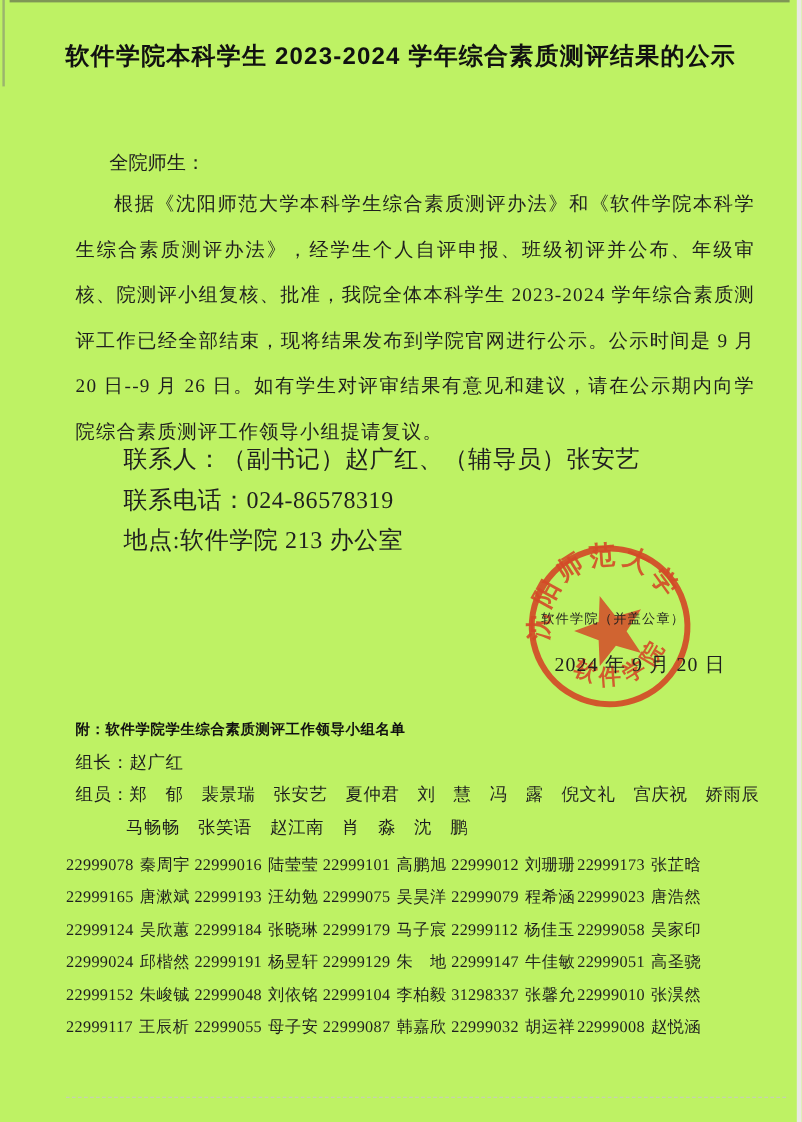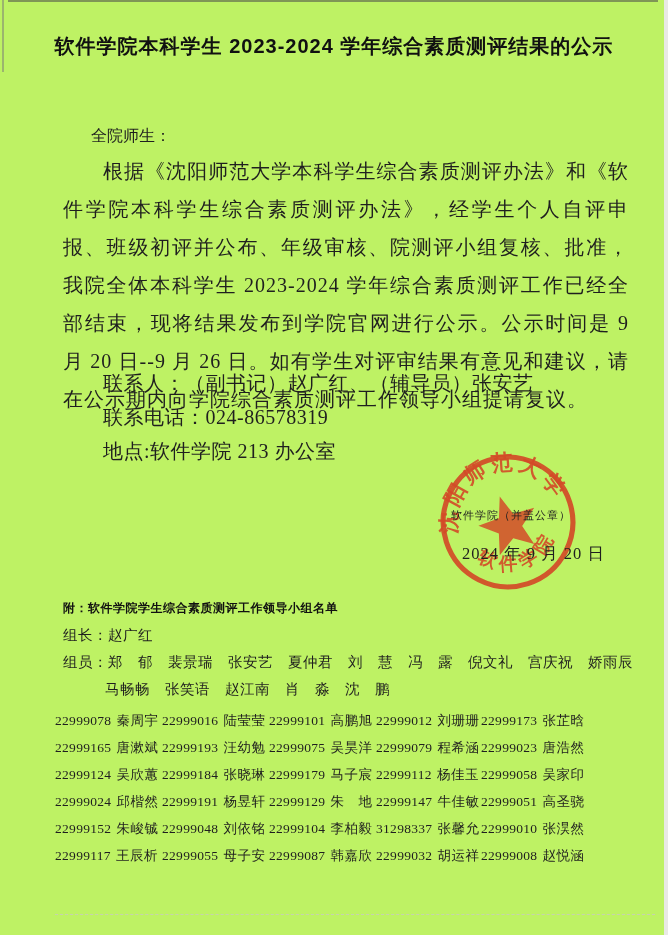--- a/index.html
+++ b/index.html
@@ -27,21 +27,21 @@
     font-family:"Liberation Sans","DejaVu Sans",sans-serif;
     font-weight:700;font-size:20px;letter-spacing:1px;color:#111;
   }
   .salutation{
     position:absolute;left:63px;top:126px;
     font-size:16px;
     margin-left:28px;
   }
   .body-paragraph{
     position:absolute;left:63px;top:152px;width:566px;
-    font-size:20px;line-height:38px;
+    font-size:16px;line-height:38px;
     text-align:justify;text-justify:inter-ideograph;
     text-indent:2em;letter-spacing:1px;
   }
   .contact-block{position:absolute;left:63px;top:366px;width:566px;font-size:20px;}
   .contact-line{line-height:34px;text-indent:2em;letter-spacing:.5px;}
 
   
   .seal-wrap{
     position:absolute;left:436px;top:450px;width:144px;height:144px;
     transform:rotate(-18deg);

